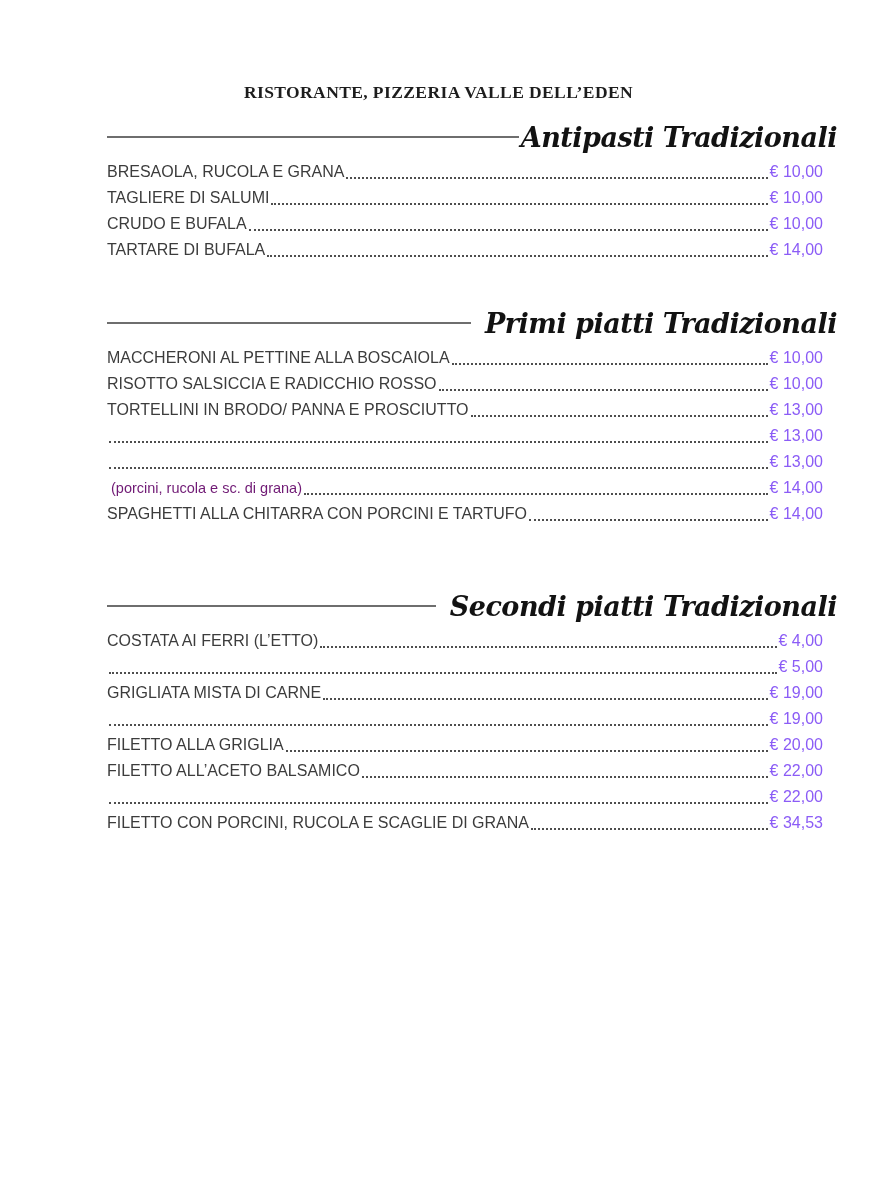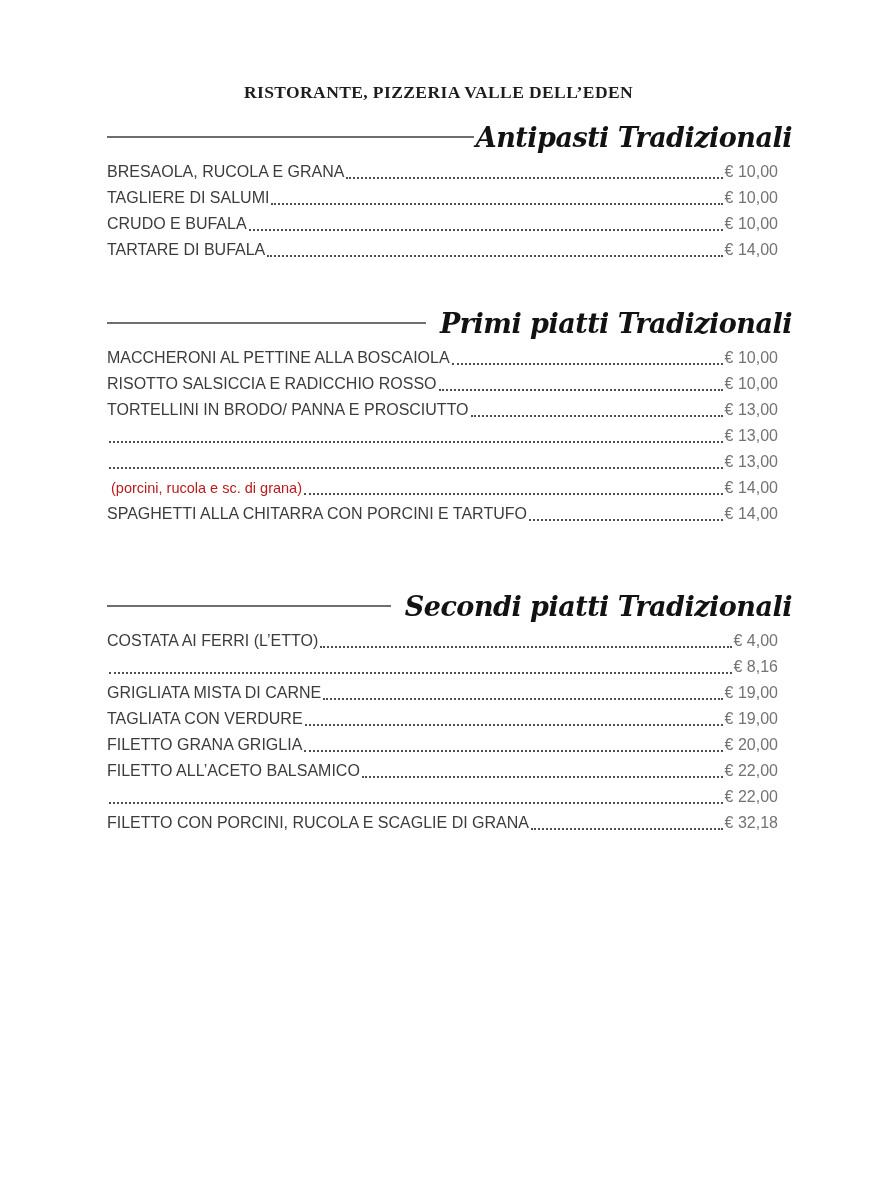--- a/index.html
+++ b/index.html
@@ -19,21 +19,21 @@
   .doc-title {
     margin: 82px 0 0 0;
     text-align: center;
     font-family: "Liberation Serif", serif;
     font-weight: bold;
     font-size: 17.5px;
     letter-spacing: 0.4px;
     color: #1d1d1d;
   }
   .content {
-    padding: 0 99px 0 107px; 
+    padding: 0 54px 0 107px; 
   }
   .menu-section { margin: 0; }
   .menu-section .shead {
     display: flex;
     align-items: center;
     height: 40px;
   }
   .menu-section:first-of-type .shead { margin-top: 14px; }
   .menu-section + .menu-section .shead { margin-top: 40px; gap: 12px; }
   .menu-section:last-of-type .shead { margin-top: 59px; }
@@ -57,32 +57,32 @@
   .row {
     display: flex;
     align-items: center;
     height: 26px;
     line-height: 26px;
     font-size: 16px;
     white-space: nowrap;
   }
   .nm { color: #3c3c3c; }
   .note {
-    color: #b91c1c;
+    color: #701a75;
     font-size: 14.5px;
     margin-left: 4px;
   }
   .leader {
     flex: 1;
     align-self: flex-end;
     border-bottom: 2.4px dotted #4e4e4e;
     margin: 0 2px 6px 2px;
     min-width: 12px;
   }
-  .price { color: #737373; }
+  .price { color: #8b5cf6; }
 </style>
 </head>
 <body>
 
 <div class="page">
   <h1 class="doc-title">RISTORANTE, PIZZERIA VALLE DELL’EDEN</h1>
   <div class="content">
       <section class="menu-section">
         <div class="shead">
           <div class="rule"></div>
@@ -158,47 +158,46 @@
           <h2 class="script">Secondi piatti Tradizionali</h2>
         </div>
         <div class="rows">
           <div class="row">
             <span class="nm">COSTATA AI FERRI (L’ETTO)</span>
             <span class="leader"></span>
             <span class="price">€ 4,00</span>
           </div>
           <div class="row">
             <span class="leader"></span>
-            <span class="price">€ 8,16</span>
+            <span class="price">€ 5,00</span>
           </div>
           <div class="row">
             <span class="nm">GRIGLIATA MISTA DI CARNE</span>
             <span class="leader"></span>
             <span class="price">€ 19,00</span>
           </div>
           <div class="row">
-            <span class="nm">TAGLIATA CON VERDURE</span>
             <span class="leader"></span>
             <span class="price">€ 19,00</span>
           </div>
           <div class="row">
-            <span class="nm">FILETTO GRANA GRIGLIA</span>
+            <span class="nm">FILETTO ALLA GRIGLIA</span>
             <span class="leader"></span>
             <span class="price">€ 20,00</span>
           </div>
           <div class="row">
             <span class="nm">FILETTO ALL’ACETO BALSAMICO</span>
             <span class="leader"></span>
             <span class="price">€ 22,00</span>
           </div>
           <div class="row">
             <span class="leader"></span>
             <span class="price">€ 22,00</span>
           </div>
           <div class="row">
             <span class="nm">FILETTO CON PORCINI, RUCOLA E SCAGLIE DI GRANA</span>
             <span class="leader"></span>
-            <span class="price">€ 32,18</span>
+            <span class="price">€ 34,53</span>
           </div>
         </div>
       </section>
     </div>
 </div>
 
 </body></html>

